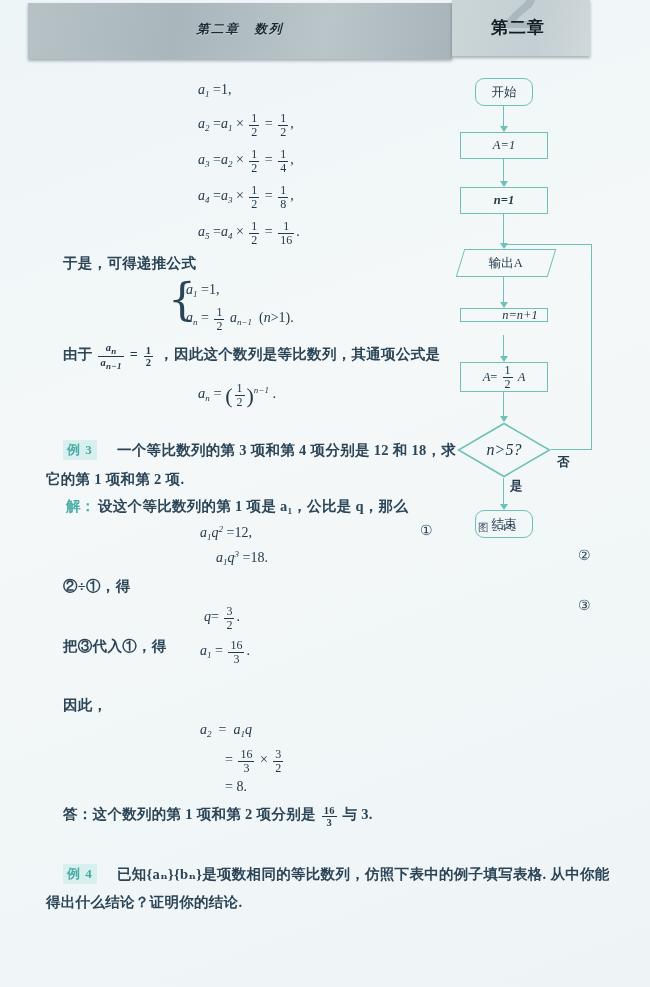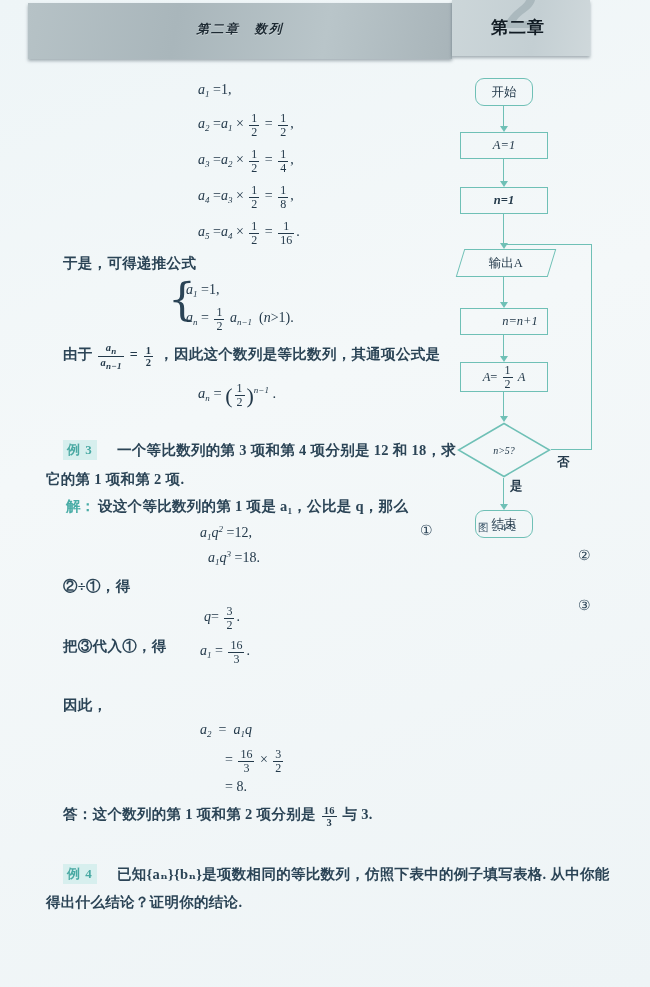--- a/index.html
+++ b/index.html
@@ -164,21 +164,21 @@
     box-sizing: border-box;
   }
   .fl-diamond .shape {
     position: absolute;
     inset: 0;
   }
   .fl-diamond .lbl {
     position: absolute;
     inset: 0;
     display: flex; align-items: center; justify-content: center;
-    font-size: 10px;
+    font-size: 16px;
     color: #23394a;
     font-style: italic;
   }
   .fl-line {
     position: absolute;
     background: #6fc0b6;
   }
   .fl-arrow {
     position: absolute;
     width: 0; height: 0;
@@ -278,21 +278,21 @@
   <div class="body-text" style="left:46px; top:470px;">它的第 1 项和第 2 项.</div>
 
   <div class="solve-label" style="left:66px; top:497px;">解：</div>
   <div class="body-text" style="left:98px; top:497px;">设这个等比数列的第 1 项是 a₁，公比是 q，那么</div>
 
   <div class="math" style="left:200px; top:524px;">
     <span class="mvar">a</span><sub class="s">1</sub><span class="mvar">q</span><sup class="s">2</sup> =12,
   </div>
   <div class="circnum" style="left:420px; top:522px;">①</div>
 
-  <div class="math" style="left:208px; top:549px;">
+  <div class="math" style="left:216px; top:549px;">
     <span class="mvar">a</span><sub class="s">1</sub><span class="mvar">q</span><sup class="s">3</sup> =18.
   </div>
   <div class="circnum" style="left:578px; top:547px;">②</div>
 
   <div class="body-text" style="left:63px; top:577px;">②÷①，得</div>
 
   <div class="math" style="left:204px; top:605px;">
     <span class="mvar">q</span>=
     <span class="frac"><span class="num">3</span><span class="den">2</span></span>.
   </div>
@@ -347,21 +347,21 @@
     </div>
     <div class="fl-line" style="left:63px; top:146px; width:1.4px; height:33px;"></div>
     <div class="fl-arrow" style="left:60px; top:175px;"></div>
 
     <div class="fl-node para" style="left:20px; top:181px; width:92px; height:28px;">
       <span>输出A</span>
     </div>
     <div class="fl-line" style="left:63px; top:209px; width:1.4px; height:29px;"></div>
     <div class="fl-arrow" style="left:60px; top:234px;"></div>
 
-    <div class="fl-node" style="left:20px; top:240px; width:88px; height:27px;padding-left:32px;">
+    <div class="fl-node" style="left:20px; top:240px; width:88px; height:14px;padding-left:32px;">
       <span class="mvar">n=n+1</span>
     </div>
     <div class="fl-line" style="left:63px; top:267px; width:1.4px; height:25px;"></div>
     <div class="fl-arrow" style="left:60px; top:288px;"></div>
 
     <div class="fl-node" style="left:20px; top:294px; width:88px; height:30px;">
       <span class="math" style="position:relative; font-size:12.5px;">
         <span class="mvar">A</span>=
         <span class="frac"><span class="num">1</span><span class="den">2</span></span>
         <span class="mvar">A</span>

